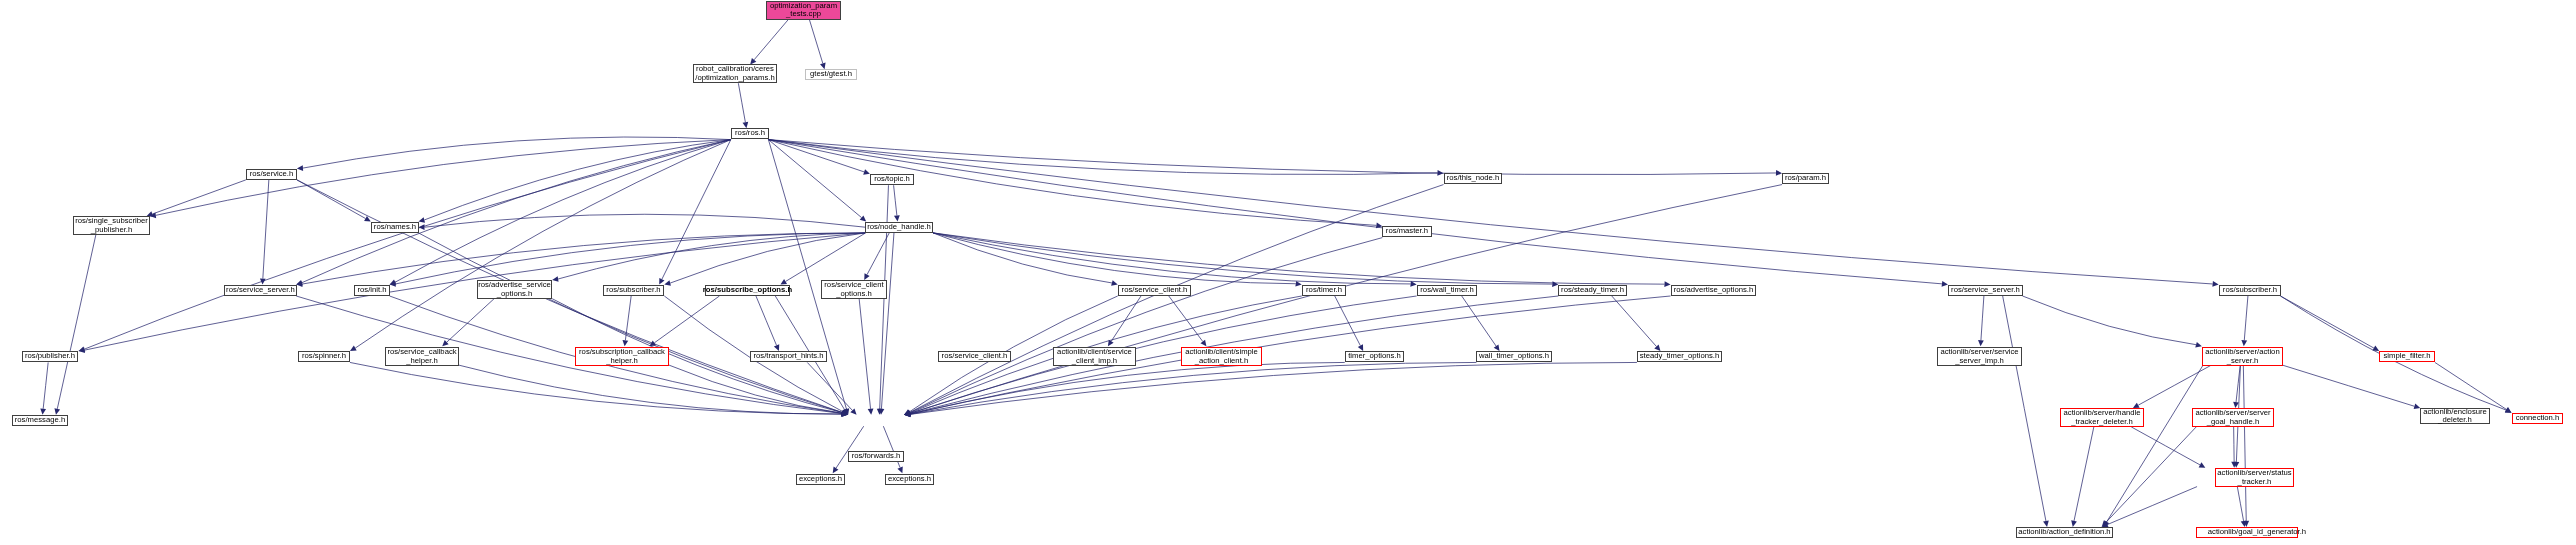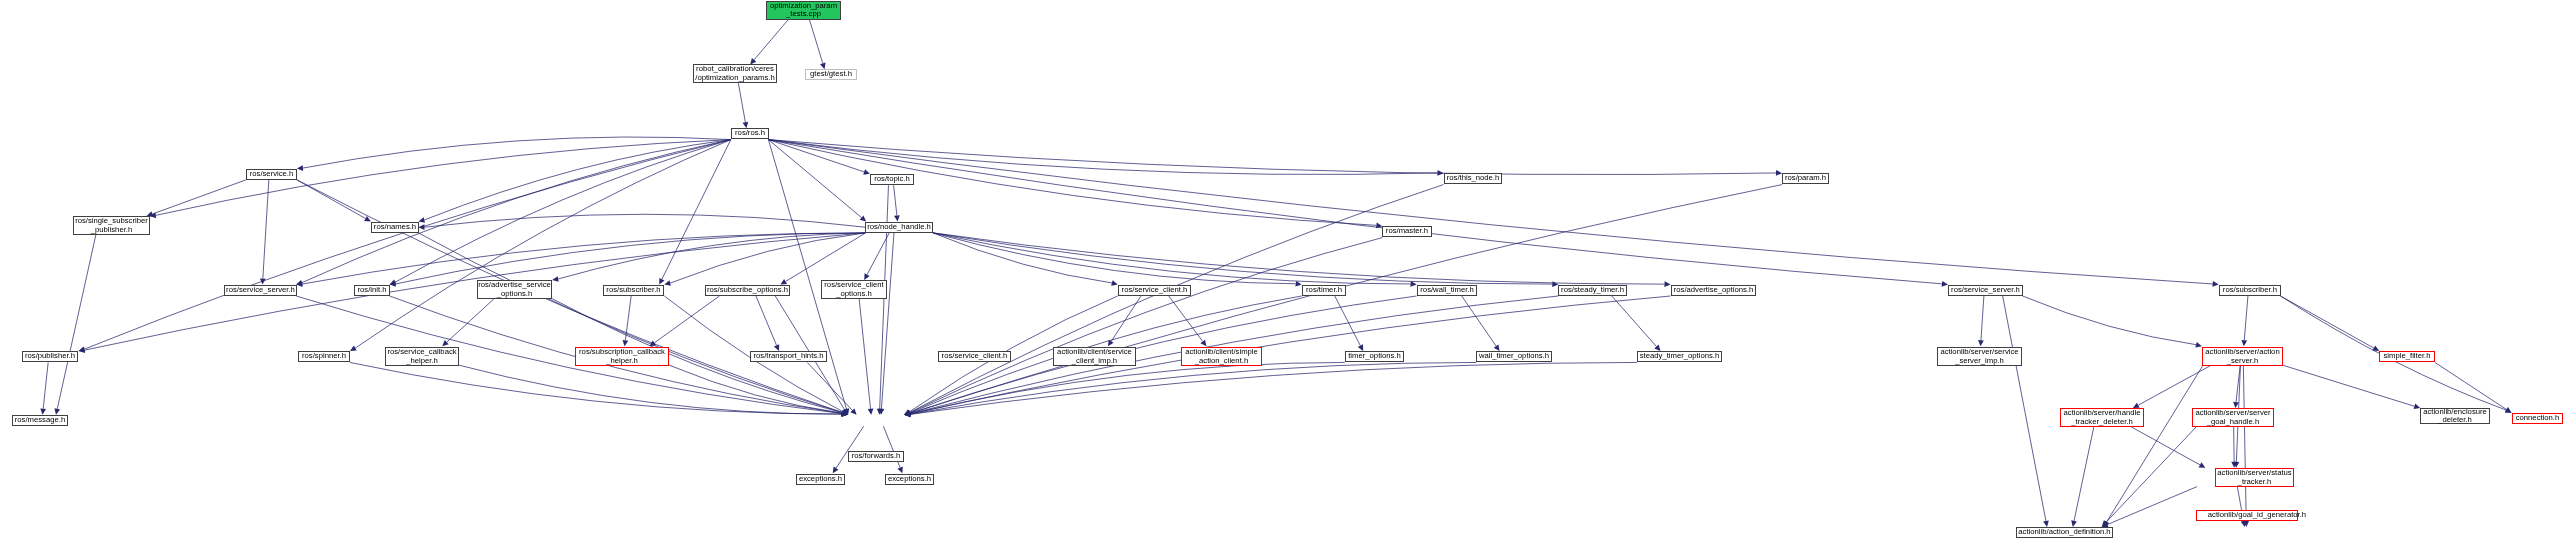--- a/index.html
+++ b/index.html
@@ -3,21 +3,21 @@
 <meta charset="utf-8">
 <style>
   html,body{margin:0;padding:0;background:#ffffff;}
   body{font-family:"Liberation Sans","DejaVu Sans",sans-serif;}
   #graph-root{position:relative;width:2576px;height:545px;background:#fff;overflow:hidden;}
   svg.graph-svg{position:absolute;left:0;top:0;width:2576px;height:545px;}
   .node-box{position:absolute;box-sizing:border-box;display:flex;align-items:center;justify-content:center;
     text-align:center;background:#ffffff;border:0.7px solid #404040;font-size:7.7px;line-height:8.4px;
     color:#000;letter-spacing:0px;white-space:pre;}
   .node-box.red{border:0.7px solid #ff0000;}
-  .node-box.root{background:#22c55e;border:0.7px solid #404040;}
+  .node-box.root{background:#ec4899;border:0.7px solid #404040;}
   .node-box.grey-thin{border:0.7px solid #c0c0c0;}
   .edge{fill:none;stroke:#27286e;stroke-width:1.1px;}
   .arrow{fill:#27286e;stroke:none;}
 </style>
 </head>
 <body>
 
 <div id="graph-root">
   <svg class="graph-svg" viewBox="0 0 3835 812" preserveAspectRatio="none">
     <g id="edges-group">
@@ -223,21 +223,21 @@
       <div class="node-box" style="left: 73px; top: 216px; width: 77px; height: 19px;">ros/single_subscriber
 _publisher.h</div>
       <div class="node-box" style="left: 371px; top: 222px; width: 48px; height: 11.4px; text-align: right;">ros/names.h</div>
       <div class="node-box" style="left: 865px; top: 222px; width: 68px; height: 11.4px;">ros/node_handle.h</div>
       <div class="node-box" style="left: 1382px; top: 226px; width: 50px; height: 11.4px;">ros/master.h</div>
       <div class="node-box" style="left: 224px; top: 285px; width: 73px; height: 11.4px;">ros/service_server.h</div>
       <div class="node-box" style="left: 354px; top: 285px; width: 36px; height: 11.4px;">ros/init.h</div>
       <div class="node-box" style="left: 477px; top: 280px; width: 75px; height: 19px;">ros/advertise_service
 _options.h</div>
       <div class="node-box" style="left: 603px; top: 285px; width: 61px; height: 11.4px;">ros/subscriber.h</div>
-      <div class="node-box" style="left: 705px; top: 285px; width: 85px; height: 11.4px;">ros/subscribe_options.h</div>
+      <div class="node-box" style="left: 705px; top: 285px; width: 85px; height: 11.4px; font-weight: bold;">ros/subscribe_options.h</div>
       <div class="node-box" style="left: 821px; top: 280px; width: 66px; height: 19px;">ros/service_client
 _options.h</div>
       <div class="node-box" style="left: 1118px; top: 285px; width: 73px; height: 11.4px;">ros/service_client.h</div>
       <div class="node-box" style="left: 1302px; top: 285px; width: 44px; height: 11.4px;">ros/timer.h</div>
       <div class="node-box" style="left: 1417px; top: 285px; width: 60px; height: 11.4px;">ros/wall_timer.h</div>
       <div class="node-box" style="left: 1558px; top: 285px; width: 69px; height: 11.4px;">ros/steady_timer.h</div>
       <div class="node-box" style="left: 1671px; top: 285px; width: 85px; height: 11.4px;">ros/advertise_options.h</div>
       <div class="node-box" style="left: 1948px; top: 285px; width: 75px; height: 11.4px;">ros/service_server.h</div>
       <div class="node-box" style="left: 2219px; top: 285px; width: 62px; height: 11.4px;">ros/subscriber.h</div>
       <div class="node-box" style="left: 22px; top: 351px; width: 56px; height: 11.4px;">ros/publisher.h</div>
@@ -267,16 +267,16 @@
       <div class="node-box red" style="left: 2192px; top: 408px; width: 82px; height: 19px;">actionlib/server/server
 _goal_handle.h</div>
       <div class="node-box" style="left: 2420px; top: 408px; width: 70px; height: 16px;">actionlib/enclosure
 _deleter.h</div>
       <div class="node-box red" style="left: 2512px; top: 413px; width: 51px; height: 11.4px;">connection.h</div>
       <div class="node-box" style="left: 796px; top: 474px; width: 49px; height: 11.4px;">exceptions.h</div>
       <div class="node-box" style="left: 885px; top: 474px; width: 49px; height: 11.4px;">exceptions.h</div>
       <div class="node-box red" style="left: 2195px; top: 468px; width: 79px; height: 19px; margin-left: 20px;">actionlib/server/status
 _tracker.h</div>
       <div class="node-box" style="left: 2016px; top: 527px; width: 97px; height: 11.4px;">actionlib/action_definition.h</div>
-      <div class="node-box red" style="left: 2196px; top: 510px; width: 102px; height: 11.4px; padding-left: 20px;">actionlib/goal_id_generator.h</div>
+      <div class="node-box red" style="left: 2196px; top: 527px; width: 102px; height: 11.4px; padding-left: 20px;">actionlib/goal_id_generator.h</div>
     </div>
 </div>
 
 
 </body></html>

